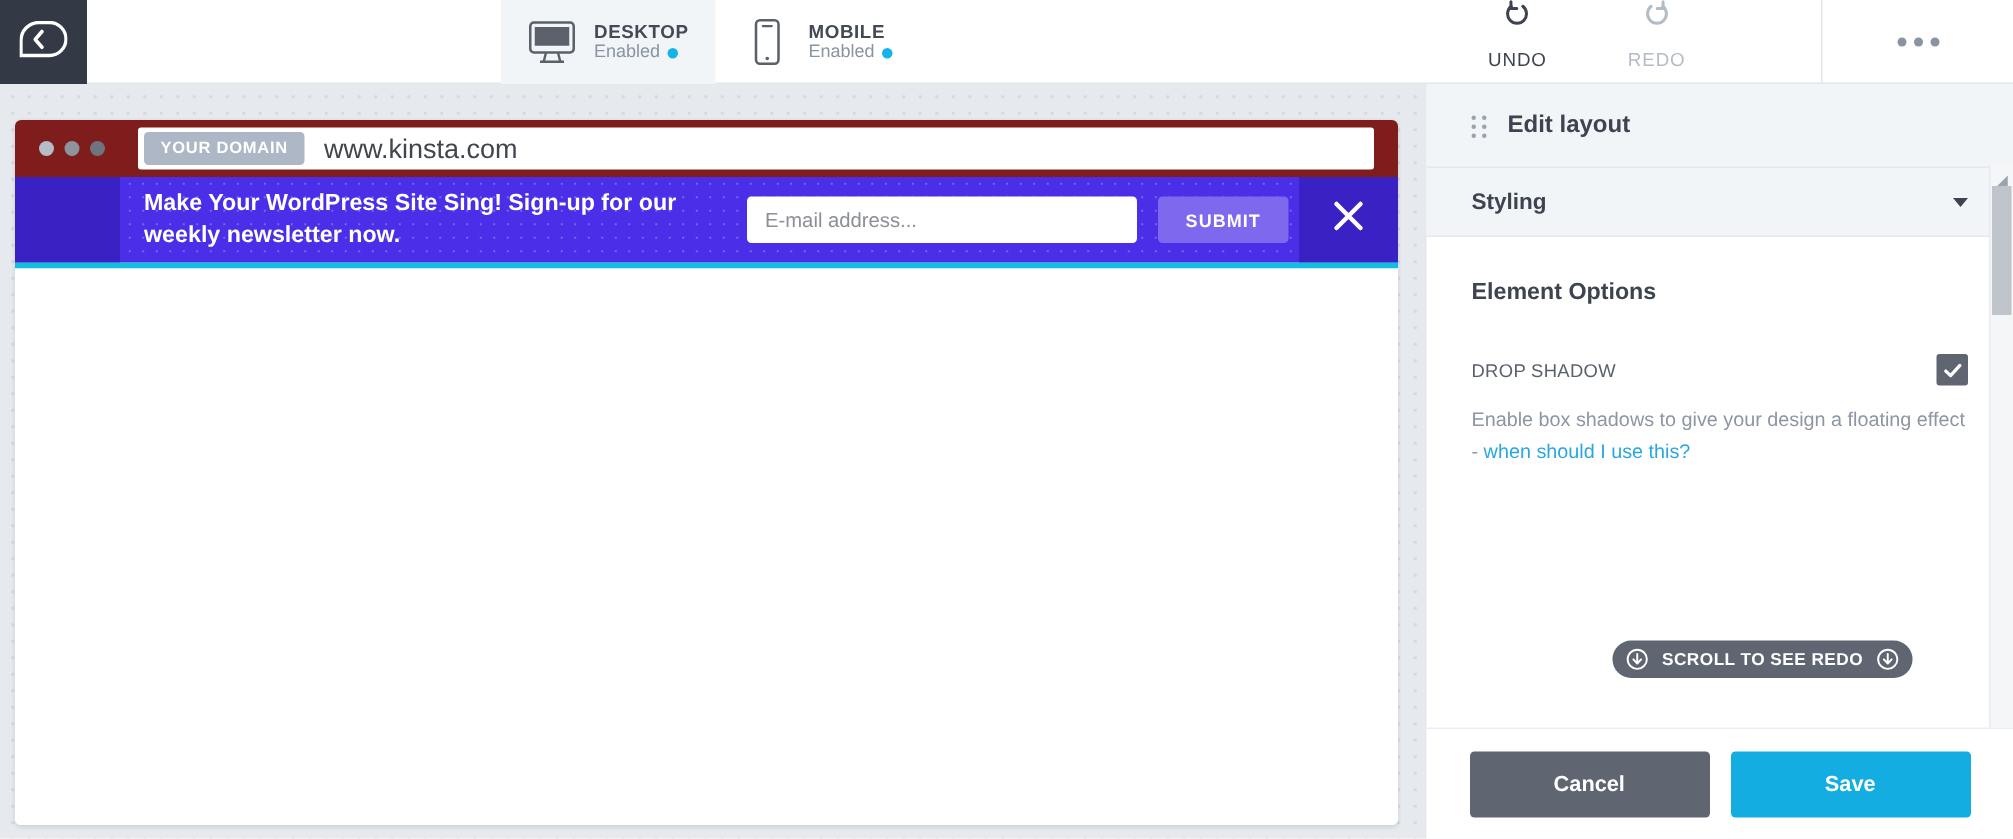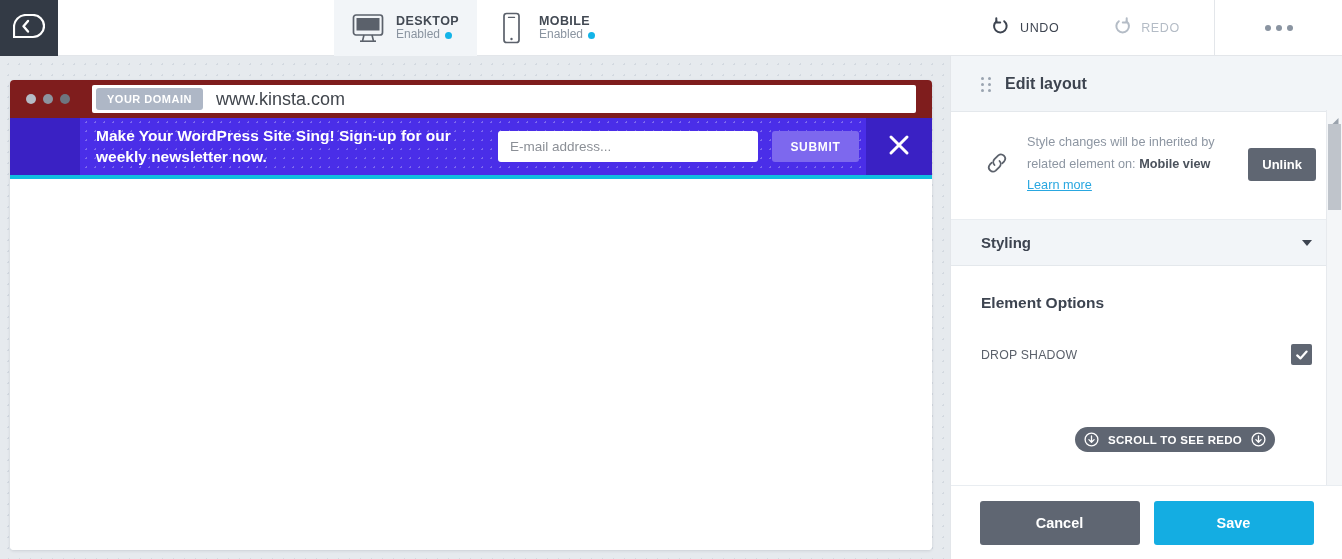--- a/index.html
+++ b/index.html
@@ -20,21 +20,21 @@
   .device-btn{display:flex;align-items:center;height:56px;padding:0 18px 0 16px;box-sizing:border-box;cursor:pointer;}
   .device-btn.active{background:#f2f5f8;}
   .device-ico{width:36px;height:34px;position:relative;margin-right:10px;flex:none;}
   .device-txt{display:flex;flex-direction:column;justify-content:center;line-height:1.15;}
   .device-name{font-size:12.5px;font-weight:bold;color:#434a54;letter-spacing:.4px;}
   .device-state{font-size:12px;color:#8a94a0;display:flex;align-items:center;gap:5px;}
   .dot-on{width:7px;height:7px;border-radius:50%;background:#13b4e8;display:inline-block;}
 
   .urbar{position:absolute;right:0;top:0;width:392px;height:56px;display:flex;align-items:center;}
   .ur-left{width:265px;height:56px;display:flex;align-items:center;border-right:1px solid #e3e6ea;box-sizing:border-box;}
-  .ur-item{display:flex;align-items:center;gap:10px;height:56px;padding:0 20px;cursor:pointer;}
+  .ur-item{display:flex;align-items:center;gap:10px;height:56px;padding:0 20px;cursor:pointer;flex-direction:column;}
   .ur-label{font-size:12.5px;letter-spacing:.6px;}
   .ur-item.enabled .ur-label{color:#3d4450;}
   .ur-item.disabled .ur-label{color:#b4bcc6;}
   .dots-btn{flex:1;display:flex;align-items:center;justify-content:center;height:56px;gap:5px;cursor:pointer;}
   .dots-btn i{width:6px;height:6px;border-radius:50%;background:#8a94a1;display:block;}
 
   
   .stage{position:absolute;left:0;top:56px;width:950px;height:503px;
      background-color:#e6eaee;
      background-image:radial-gradient(#d3d9e0 1px, transparent 1px);
@@ -254,54 +254,42 @@
           <i></i>
           <i></i>
           <i></i>
           <i></i>
           <i></i>
           <i></i>
         </span>
       <span class="panel-title">Edit layout</span>
     </div>
 
-    <div class="inherit">
-      <span class="link-ico">
-        <svg width="32" height="26" viewBox="0 0 32 26">
-          <g fill="none" stroke="#5b616b" stroke-width="1.8" stroke-linecap="round">
-            <path d="M13.5 15 a4.2 4.2 0 0 1 0-5.8 l3.8-3.8 a4.2 4.2 0 0 1 5.9 5.9 l-2 2"></path>
-            <path d="M18.5 11 a4.2 4.2 0 0 1 0 5.8 l-3.8 3.8 a4.2 4.2 0 0 1-5.9-5.9 l2-2"></path>
-          </g>
-        </svg>
-      </span>
-      <div class="inherit-text">
-        <span>Style changes will be inherited by</span><br>
-        <span>related element on: </span><b>Mobile view</b><br>
-        <a class="link-more" href="#">Learn more</a>
-      </div>
-      <div class="unlink-btn">Unlink</div>
-    </div>
 
     <div class="styling-row">
       <span>Styling</span>
       <span class="caret"></span>
     </div>
 
     <div class="opts">
       <div class="opts-title">Element Options</div>
 
       <div class="ds-row">
         <span class="ds-label">DROP SHADOW</span>
         <span class="check">
           <svg width="14" height="14" viewBox="0 0 14 14">
             <path d="M2.2 7.4 L5.4 10.4 L11.6 3.6" fill="none" stroke="#fff" stroke-width="2.2" stroke-linecap="round" stroke-linejoin="round"></path>
           </svg>
         </span>
       </div>
 
+      <div class="ds-desc">
+        <span>Enable box shadows to give your design a floating effect - </span>
+        <a href="#">when should I use this?</a>
+      </div>
     </div>
 
     <div class="scrollmore">
       <svg width="15" height="15" viewBox="0 0 15 15">
         <circle cx="7.5" cy="7.5" r="6.4" fill="none" stroke="#fff" stroke-width="1.3"></circle>
         <path d="M7.5 4 V10 M4.9 7.6 L7.5 10.3 L10.1 7.6" fill="none" stroke="#fff" stroke-width="1.3" stroke-linecap="round" stroke-linejoin="round"></path>
       </svg>
       <span>SCROLL TO SEE REDO</span>
       <svg width="15" height="15" viewBox="0 0 15 15">
         <circle cx="7.5" cy="7.5" r="6.4" fill="none" stroke="#fff" stroke-width="1.3"></circle>

